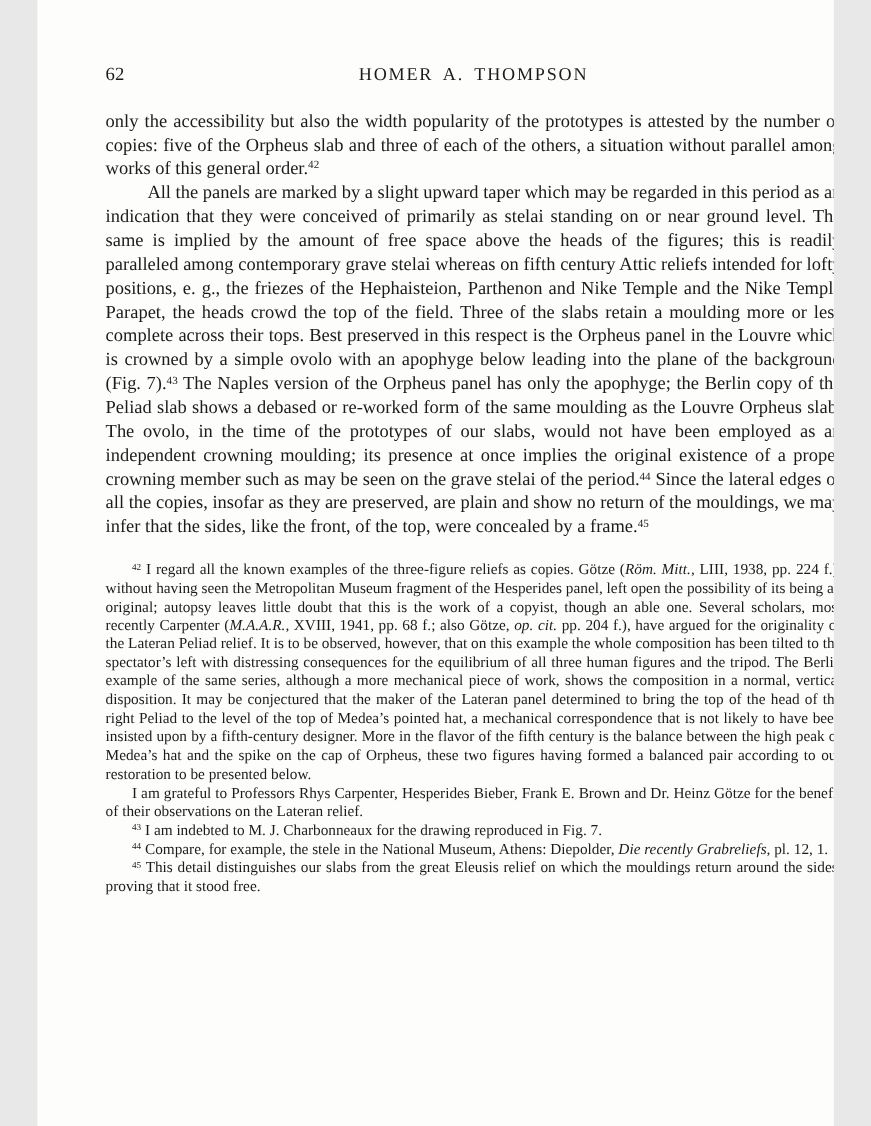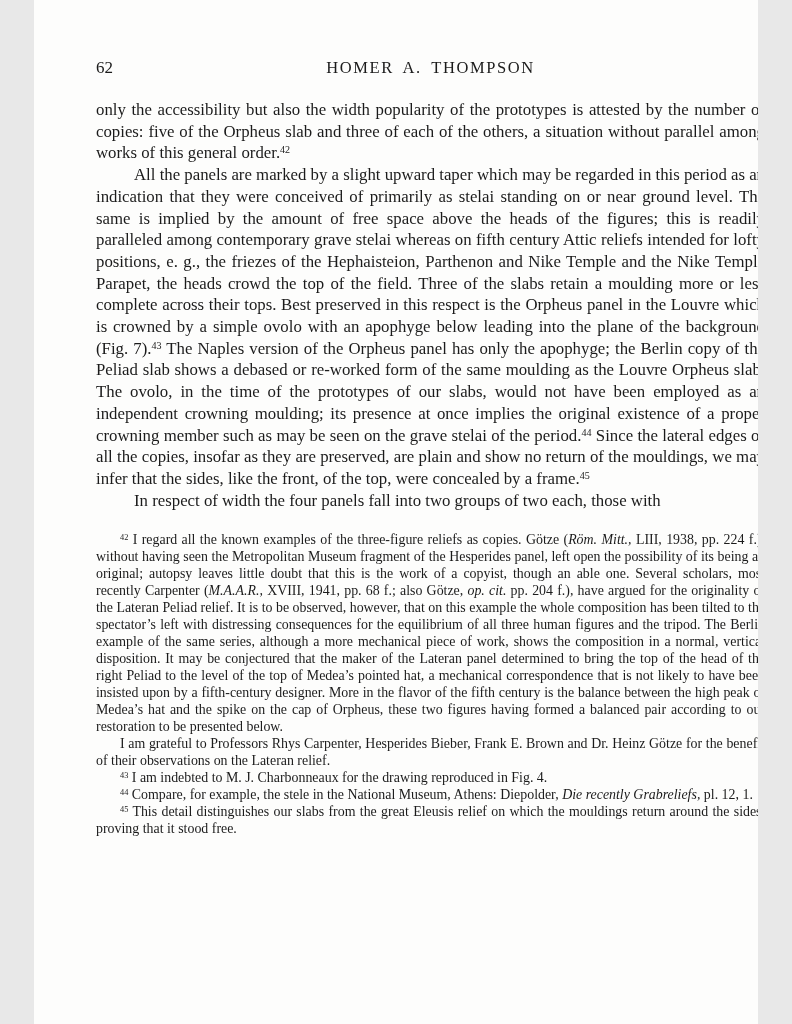--- a/index.html
+++ b/index.html
@@ -84,25 +84,24 @@
   <div class="content">
 
     <div class="page-header">
       <span class="page-number">62</span>
       <span class="running-head">HOMER A. THOMPSON</span>
     </div>
 
     <div class="body-text">
         <p class=""><span>only the accessibility but also the width popularity of the prototypes is attested by the number of copies: five of the Orpheus slab and three of each of the others, a situation without parallel among works of this general order.</span><sup>42</sup></p>
         <p class="indent"><span>All the panels are marked by a slight upward taper which may be regarded in this period as an indication that they were conceived of primarily as stelai standing on or near ground level.  The same is implied by the amount of free space above the heads of the figures; this is readily paralleled among contemporary grave stelai whereas on fifth century Attic reliefs intended for lofty positions, e. g., the friezes of the Hephaisteion, Parthenon and Nike Temple and the Nike Temple Parapet, the heads crowd the top of the field.  Three of the slabs retain a moulding more or less complete across their tops.  Best preserved in this respect is the Orpheus panel in the Louvre which is crowned by a simple ovolo with an apophyge below leading into the plane of the background (Fig. 7).</span><sup>43</sup><span>  The Naples version of the Orpheus panel has only the apophyge; the Berlin copy of the Peliad slab shows a debased or re-worked form of the same moulding as the Louvre Orpheus slab.  The ovolo, in the time of the prototypes of our slabs, would not have been employed as an independent crowning moulding; its presence at once implies the original existence of a proper crowning member such as may be seen on the grave stelai of the period.</span><sup>44</sup><span>  Since the lateral edges of all the copies, insofar as they are preserved, are plain and show no return of the mouldings, we may infer that the sides, like the front, of the top, were concealed by a frame.</span><sup>45</sup></p>
-        <p class="indent"><span>In respect of width the four panels fall into two groups of two each, those with</span></p>
       </div>
 
     <div class="footnotes">
         <p class="indent"><sup>42</sup><span> I regard all the known examples of the three-figure reliefs as copies.  Götze (</span><i>Röm. Mitt.,</i><span> LIII, 1938, pp. 224 f.), without having seen the Metropolitan Museum fragment of the Hesperides panel, left open the possibility of its being an original; autopsy leaves little doubt that this is the work of a copyist, though an able one.  Several scholars, most recently Carpenter (</span><i>M.A.A.R.,</i><span> XVIII, 1941, pp. 68 f.; also Götze, </span><i>op. cit.</i><span> pp. 204 f.), have argued for the originality of the Lateran Peliad relief.  It is to be observed, however, that on this example the whole composition has been tilted to the spectator’s left with distressing consequences for the equilibrium of all three human figures and the tripod.  The Berlin example of the same series, although a more mechanical piece of work, shows the composition in a normal, vertical disposition.  It may be conjectured that the maker of the Lateran panel determined to bring the top of the head of the right Peliad to the level of the top of Medea’s pointed hat, a mechanical correspondence that is not likely to have been insisted upon by a fifth-century designer.  More in the flavor of the fifth century is the balance between the high peak of Medea’s hat and the spike on the cap of Orpheus, these two figures having formed a balanced pair according to our restoration to be presented below.</span></p>
         <p class="indent"><span>I am grateful to Professors Rhys Carpenter, Hesperides Bieber, Frank E. Brown and Dr. Heinz Götze for the benefit of their observations on the Lateran relief.</span></p>
-        <p class="indent"><sup>43</sup><span> I am indebted to M. J. Charbonneaux for the drawing reproduced in Fig. 4.</span></p>
+        <p class="indent"><sup>43</sup><span> I am indebted to M. J. Charbonneaux for the drawing reproduced in Fig. 7.</span></p>
         <p class="indent"><sup>44</sup><span> Compare, for example, the stele in the National Museum, Athens:  Diepolder, </span><i>Die recently Grabreliefs,</i><span> pl. 12, 1.</span></p>
         <p class="indent"><sup>45</sup><span> This detail distinguishes our slabs from the great Eleusis relief on which the mouldings return around the sides, proving that it stood free.</span></p>
       </div>
 
   </div>
 </div>
 
 </body></html>

